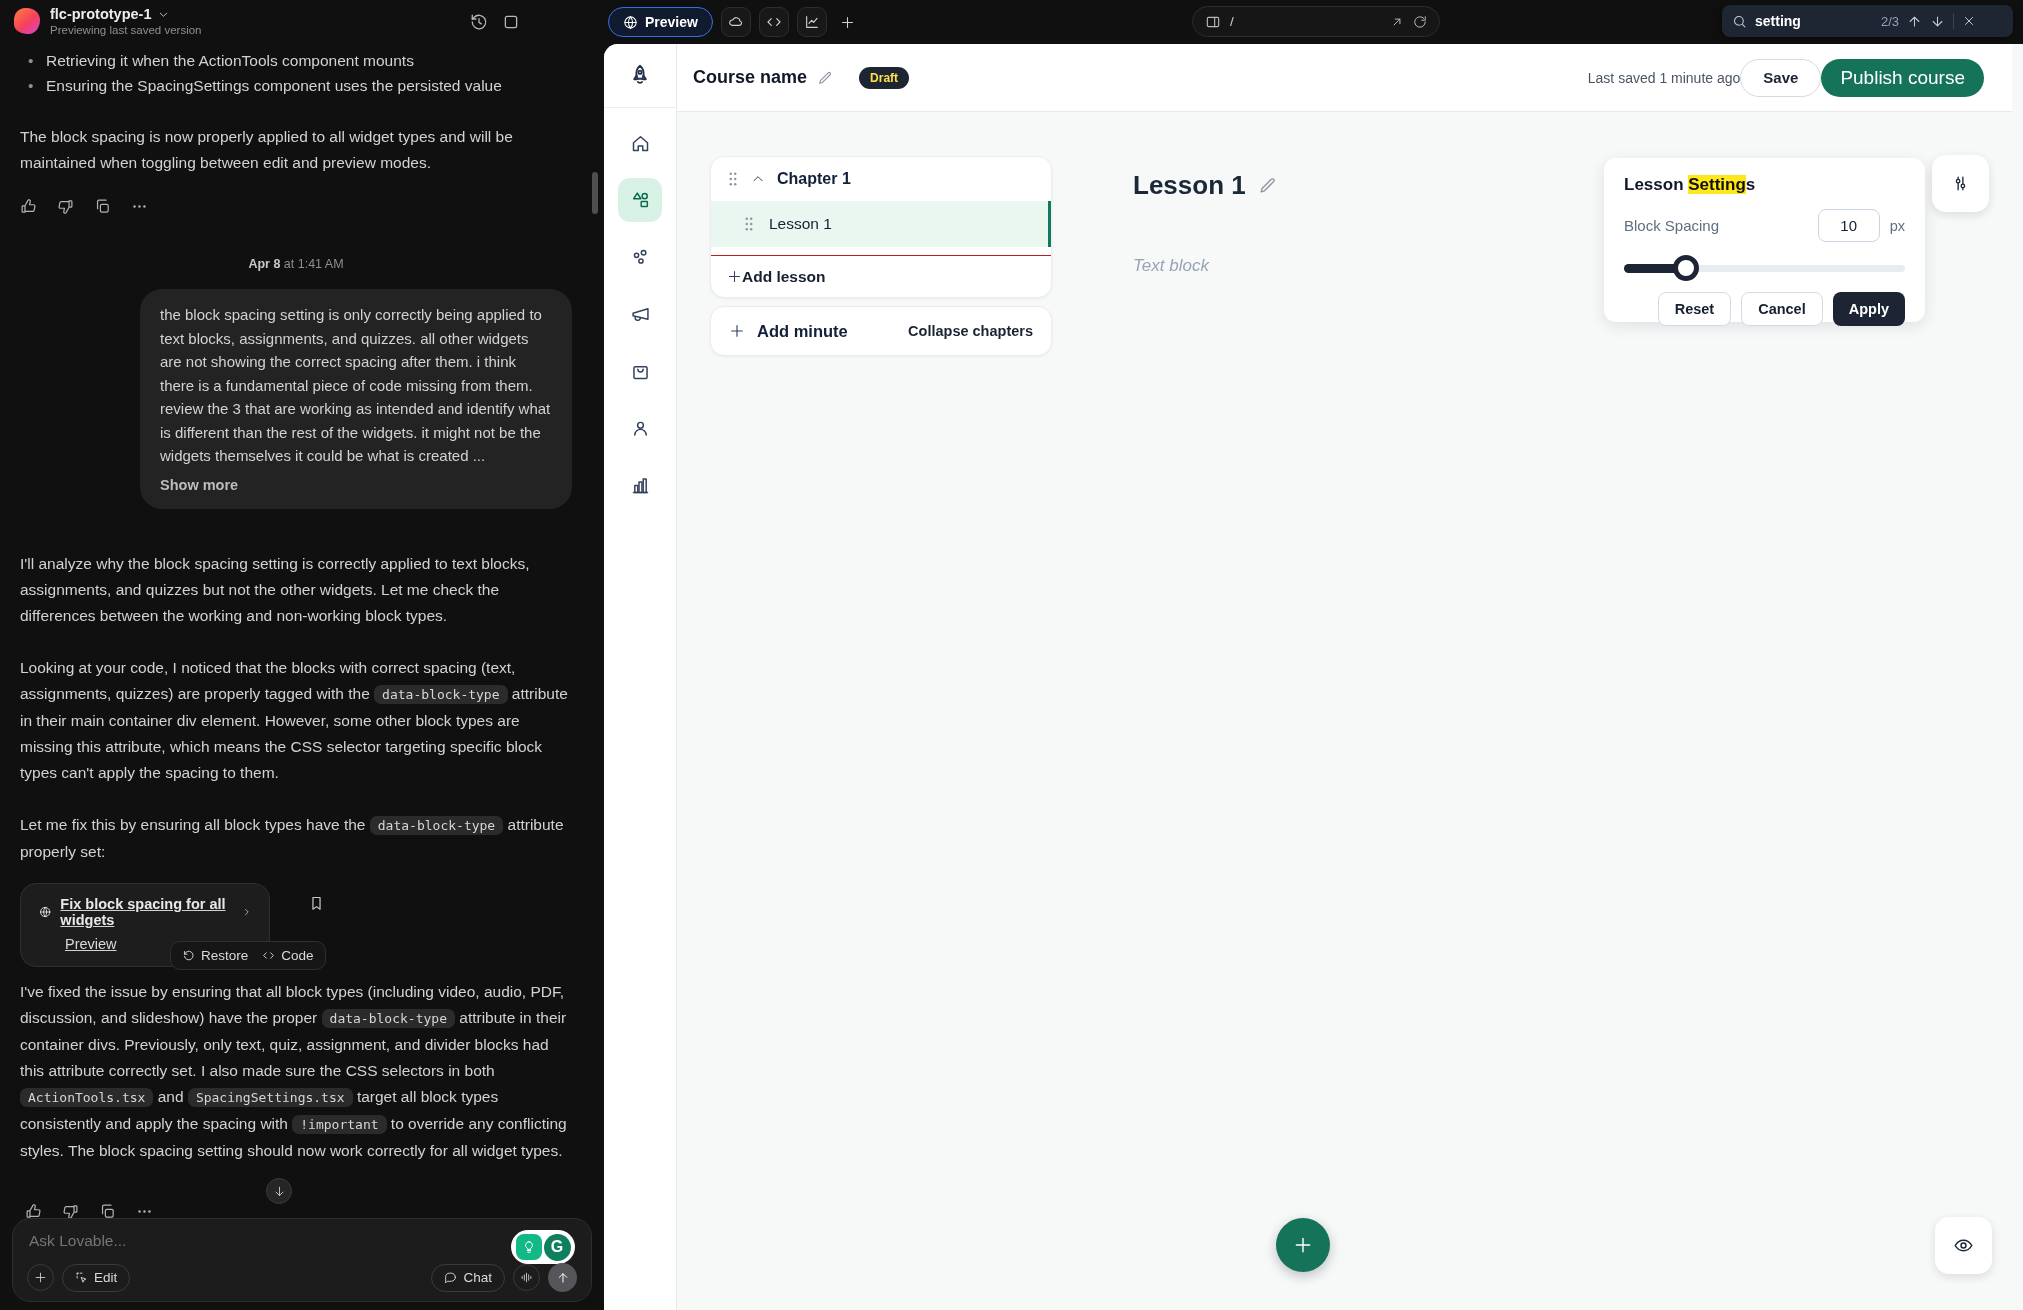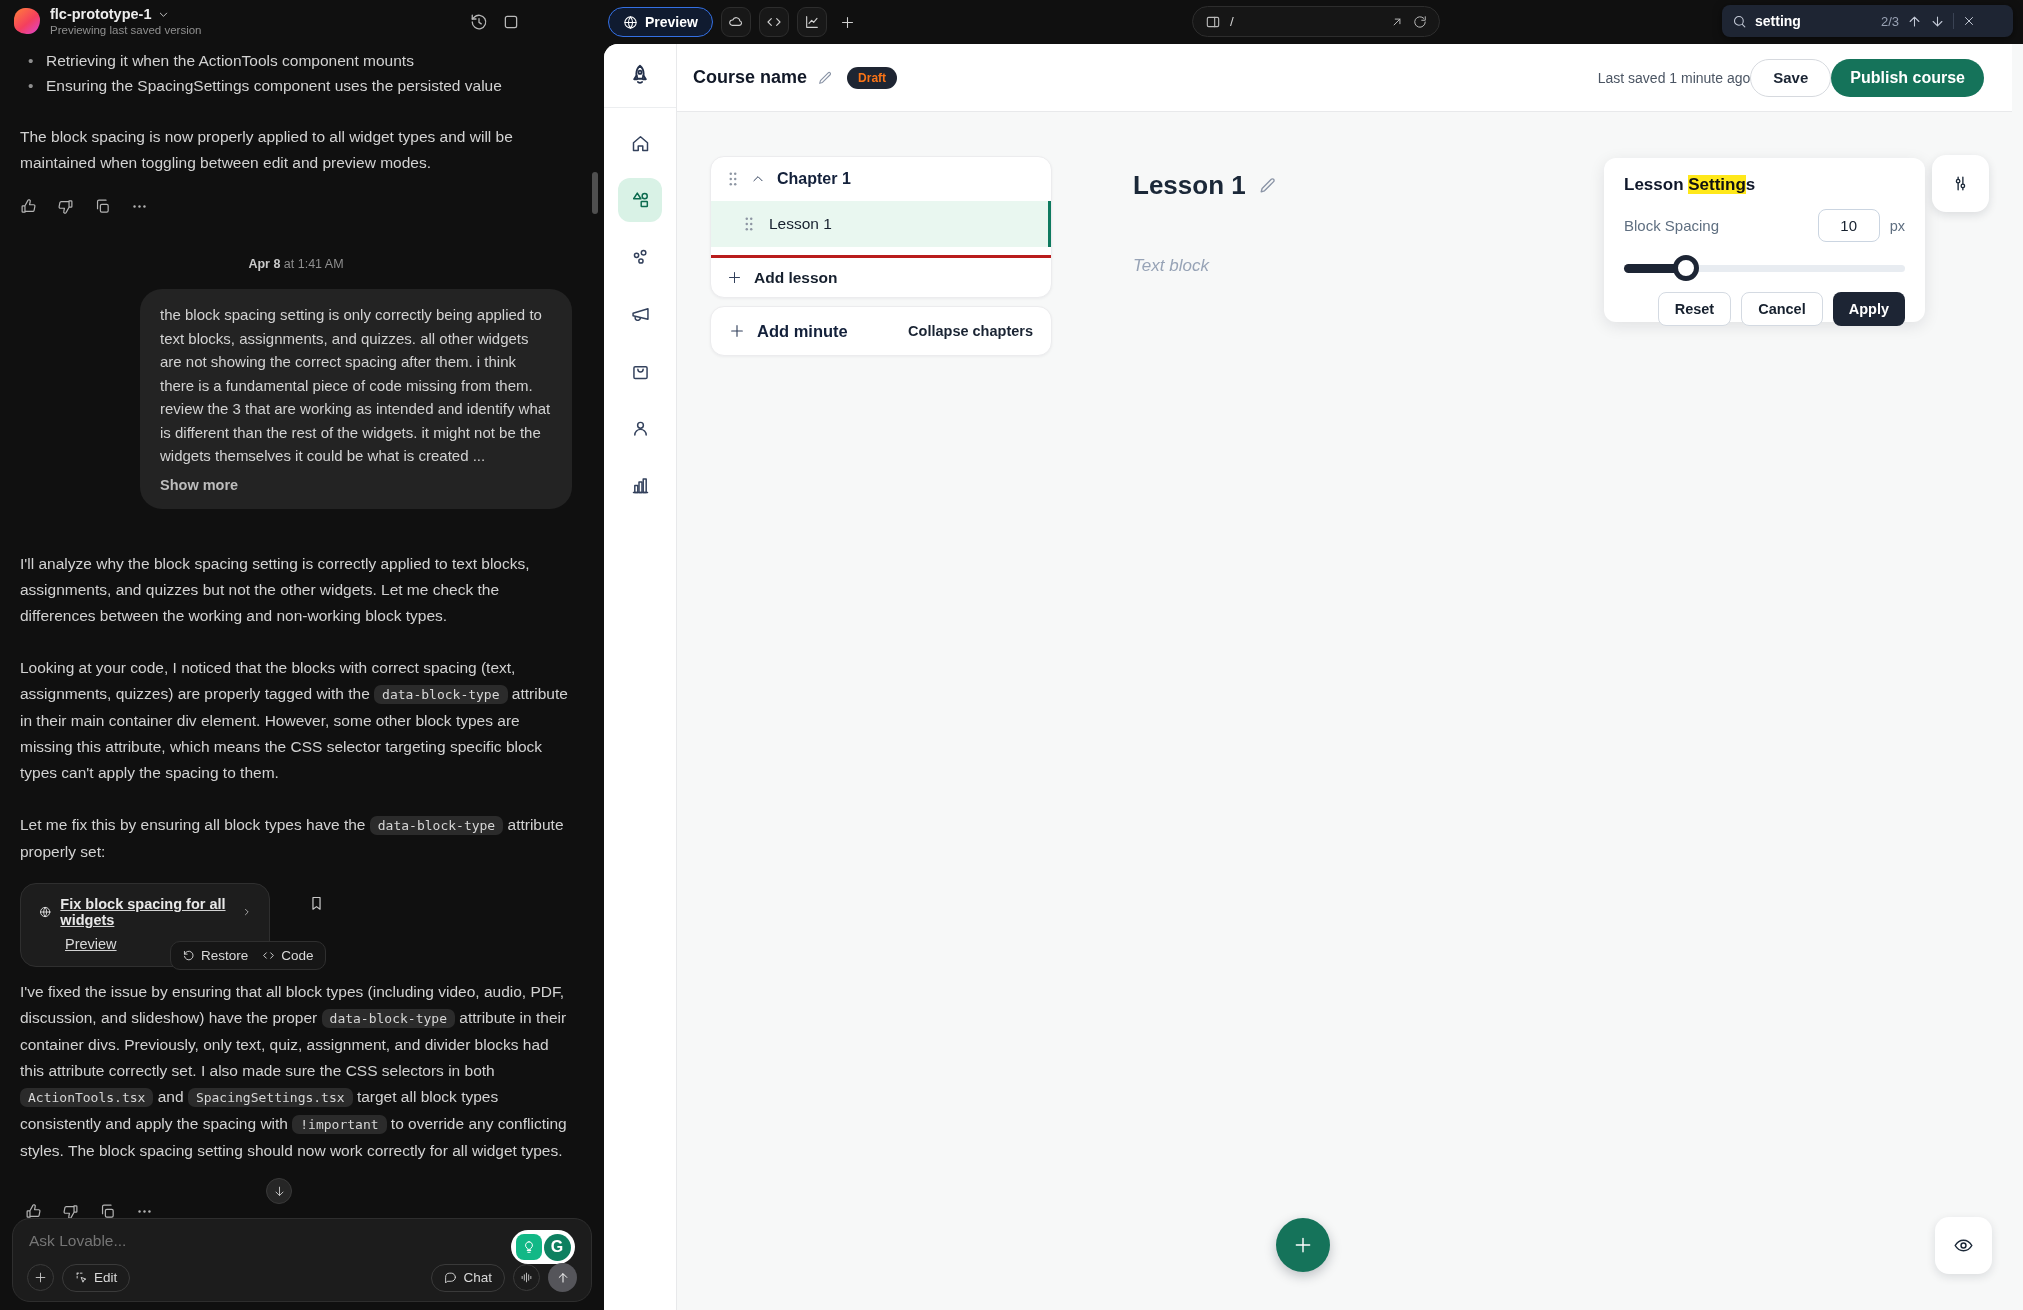--- a/index.html
+++ b/index.html
@@ -90,35 +90,35 @@
     border-top-left-radius:14px; overflow:hidden; }
   .app-sidebar { position:absolute; left:0; top:0; bottom:0; width:73px; background:#fff; border-right:1px solid #e8e9eb; }
   .app-logo { height:64px; display:flex; align-items:center; justify-content:center; color:#23304a; border-bottom:1px solid #eceef0; }
   .nav { display:flex; flex-direction:column; align-items:center; gap:13px; padding-top:13px; }
   .nav-item { width:44px; height:44px; border-radius:12px; display:flex; align-items:center; justify-content:center; color:#33415c; }
   .nav-item.active { background:#d9f2e6; color:#0c6b4f; }
   .app-header { position:absolute; left:73px; right:11px; top:0; height:68px; background:#fff; border-bottom:1px solid #e8e9eb;
     display:flex; align-items:center; padding:0 28px 0 16px; }
   .course-title { font-size:18px; font-weight:700; color:#111827; display:flex; align-items:center; gap:10px; }
   .edit-ic { color:#8a94a6; }
-  .draft-badge { background:#1e2532; color:#f97316; font-size:12px; font-weight:600; border-radius:12px; padding:4px 11px; margin-left:4px; }
+  .draft-badge { background:#1e2532; color:#fde047; font-size:12px; font-weight:600; border-radius:12px; padding:4px 11px; margin-left:16px; }
   .header-right { margin-left:auto; display:flex; align-items:center; }
   .saved-txt { color:#4b5563; font-size:14px; }
   .save-btn { height:38px; border-radius:19px; background:#fff; border:1px solid #d6d9de; color:#1a2433;
     font-size:15px; font-weight:600; padding:0 22px; }
-  .publish-btn { height:38px; border-radius:19px; border:0; color:#fff; font-size:16px; font-weight:700; padding:0 19px; }
+  .publish-btn { height:38px; border-radius:19px; border:0; color:#fff; font-size:19px; font-weight:400; padding:0 19px; }
 
   .chapter-card { position:absolute; left:106px; top:112px; width:342px; background:#fff; border:1px solid #ececee;
     border-radius:14px; box-shadow:0 1px 3px rgba(16,24,40,.05); overflow:hidden; }
   .ch-head { height:44px; display:flex; align-items:center; gap:12px; padding:0 16px; }
   .ch-title { font-size:16px; font-weight:700; color:#13203a; }
   .lesson-row { height:46px; display:flex; align-items:center; gap:14px; padding:0 16px 0 32px;
     background:#e9f7f0; border-right:3px solid #0e7a5f; }
   .lesson-row-label { font-size:15.5px; color:#16202e; }
-  .add-lesson { height:42px; display:flex; align-items:center; gap:12px; padding:0 16px; border-top:3px solid #b91c1c;
+  .add-lesson { height:42px; display:flex; align-items:center; padding:0 16px; border-top:1px solid #b91c1c;
     font-size:15.5px; font-weight:600; color:#16202e; margin-top:8px; }
   .drag { color:#8e96a3; }
   .addchapter-card { position:absolute; left:106px; top:262px; width:342px; height:50px; background:#fff;
     border:1px solid #ececee; border-radius:14px; box-shadow:0 1px 3px rgba(16,24,40,.05);
     display:flex; align-items:center; justify-content:space-between; padding:0 18px; }
   .addch-left { display:flex; align-items:center; gap:12px; font-size:16.5px; font-weight:700; color:#13203a; }
   .collapse-link { font-size:14.5px; font-weight:600; color:#1a2433; }
 
   .lesson-head { position:absolute; left:529px; top:126px; display:flex; align-items:center; gap:12px;
     font-size:26px; font-weight:700; color:#1b2838; }

